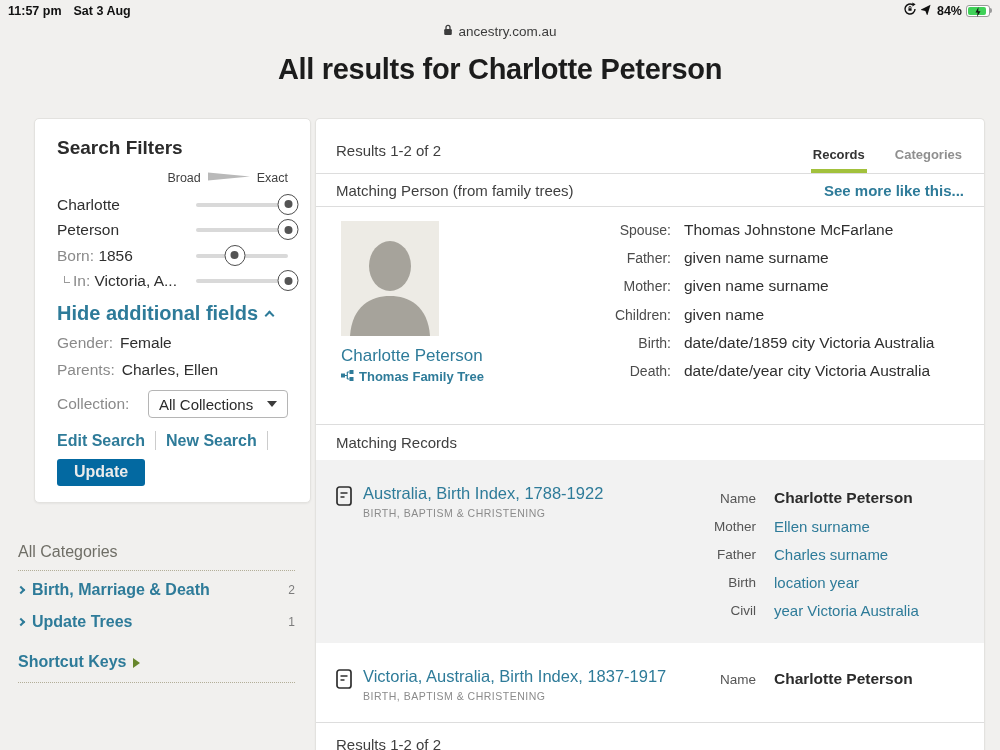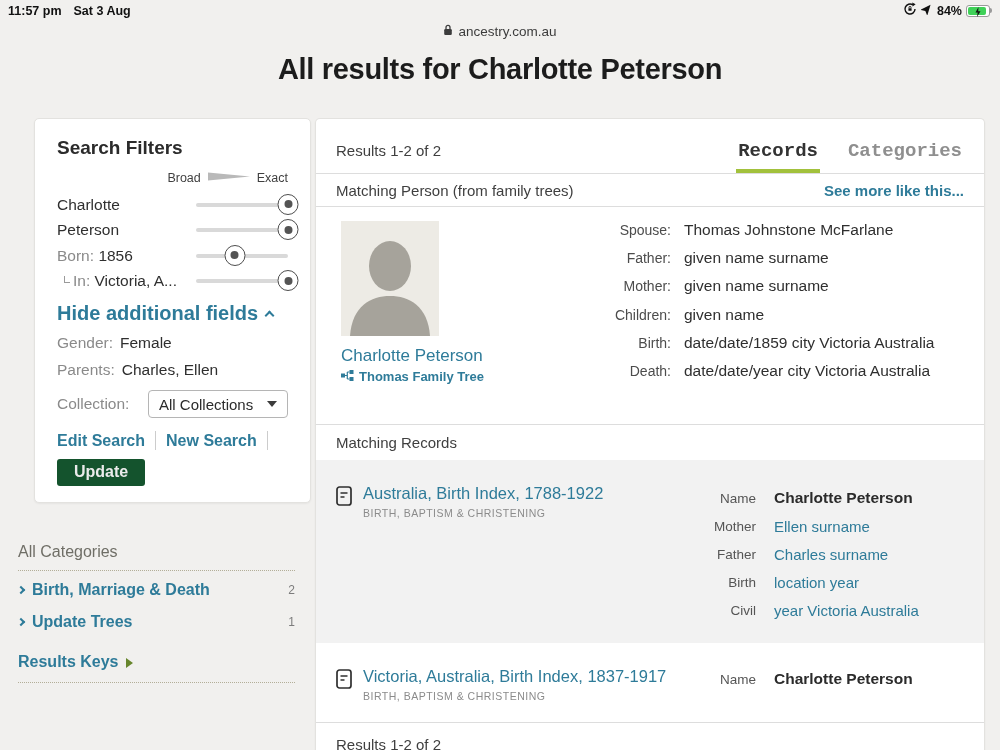--- a/index.html
+++ b/index.html
@@ -60,21 +60,21 @@
   .kv .lab-muted { margin-right:7px; }
   .collection-row { display:flex; align-items:center; margin-top:11px; }
   .select { margin-left:auto; width:140px; height:28px; border:1px solid #b5b5b5;
     border-radius:4px; background:#fff; display:flex; align-items:center;
     justify-content:space-between; padding:0 10px; font-size:15px; color:#2b2b2b; cursor:pointer; }
   .caret-down { width:0; height:0; border-left:5px solid transparent;
     border-right:5px solid transparent; border-top:6px solid #3c3c3c; }
   .links-row { display:flex; align-items:center; margin-top:13px; gap:10px;
     font-size:16px; font-weight:700; color:#2e7b99; }
   .vsep { width:1px; height:19px; background:#ccc; }
-  .update-btn { display:inline-block; margin-top:9px; background:#14532d; color:#ebebeb;
+  .update-btn { display:inline-block; margin-top:9px; background:#0369a1; color:#ebebeb;
     font-weight:700; font-size:16px; border:none; border-radius:3px;
     padding:4px 17px 5px; font-family:inherit; }
   a.link { color:#2e7b99; text-decoration:none; cursor:pointer; }
   
   .cats { position:absolute; left:18px; top:543px; width:277px; }
   .cats h3 { font-size:16px; font-weight:400; color:#6f6e66; padding-bottom:9px;
     border-bottom:1px dotted #b3ae98; }
   .cat-row { display:flex; align-items:center; height:27px; margin-top:5px; }
   .cat-link { display:flex; align-items:center; gap:8px; color:#2e7b99;
     font-weight:700; font-size:16px; cursor:pointer; }
@@ -85,21 +85,21 @@
   .tri-right { width:0; height:0; border-top:5px solid transparent;
     border-bottom:5px solid transparent; border-left:7px solid #67862c; margin-top:2px; }
   
   .main-card { position:absolute; left:315px; top:118px; width:670px; height:632px;
     background:#fff; border:1px solid #e3e2df; border-bottom:none;
     border-radius:5px 5px 0 0; overflow:hidden; box-shadow:0 1px 2px rgba(0,0,0,.05); }
   .m-header { height:55px; display:flex; align-items:center; padding:8px 20px 0;
     border-bottom:1px solid #ddd; }
   .res-sum { font-size:15px; color:#3f3f3f; }
   .tabs { margin-left:auto; display:flex; gap:26px; align-self:stretch; align-items:flex-end; }
-  .tab { font-size:19px; font-weight:700; color:#8f8f8f; padding:0 2px 11px; cursor:pointer;font-family:Liberation Mono, monospace; }
+  .tab { font-size:13px; font-weight:700; color:#8f8f8f; padding:0 2px 11px; cursor:pointer; }
   .tab.active { color:#333; border-bottom:4px solid #a2c13c; padding-bottom:7px; margin-bottom:0; }
   .mp-header { height:33px; display:flex; align-items:center; padding:0 20px;
     border-bottom:1px solid #ddd; font-size:15px; color:#3f3f3f; }
   .see-more { margin-left:auto; color:#2e7b99; font-weight:700; font-size:15px; cursor:pointer; }
   .person { position:relative; height:218px; border-bottom:1px solid #ddd; }
   .photo { position:absolute; left:25px; top:14px; width:98px; height:115px; cursor:pointer; }
   .p-name { position:absolute; left:25px; top:139px; font-size:17px; }
   .p-tree { position:absolute; left:25px; top:162px; font-size:13px; font-weight:700;
     display:flex; align-items:flex-start; gap:5px; }
   .p-details { position:absolute; left:288px; top:9px; width:372px; }
@@ -264,21 +264,21 @@
 
   <div class="cat-row">
     <span class="cat-link">
       <span class="chev-right"></span>
       <span>Update Trees</span>
     </span>
     <span class="cat-count">1</span>
   </div>
 
   <div class="shortcut-row">
-    <span>Results Keys</span>
+    <span>Shortcut Keys</span>
     <span class="tri-right"></span>
   </div>
 </div>
 
 <div class="main-card">
 
   <div class="m-header">
     <span class="res-sum">Results 1-2 of 2</span>
     <div class="tabs">
       <span class="tab active">Records</span>

